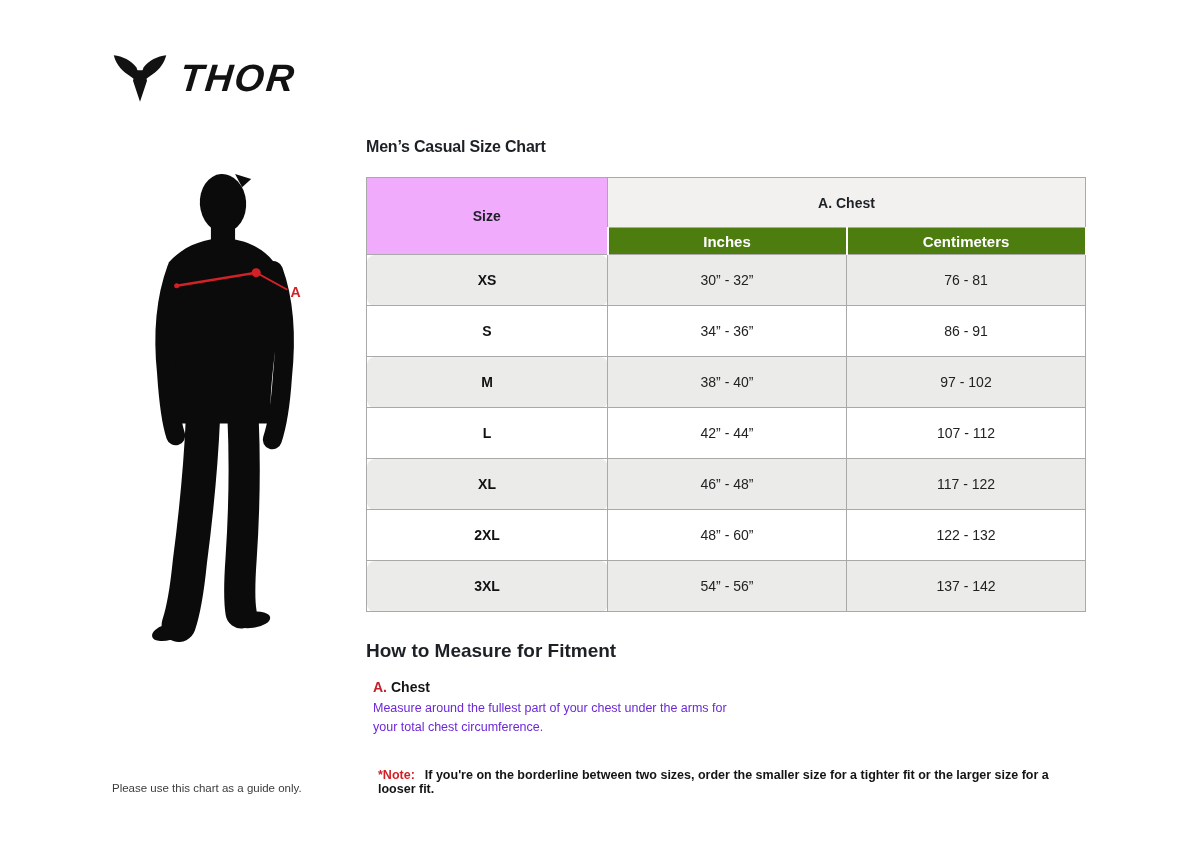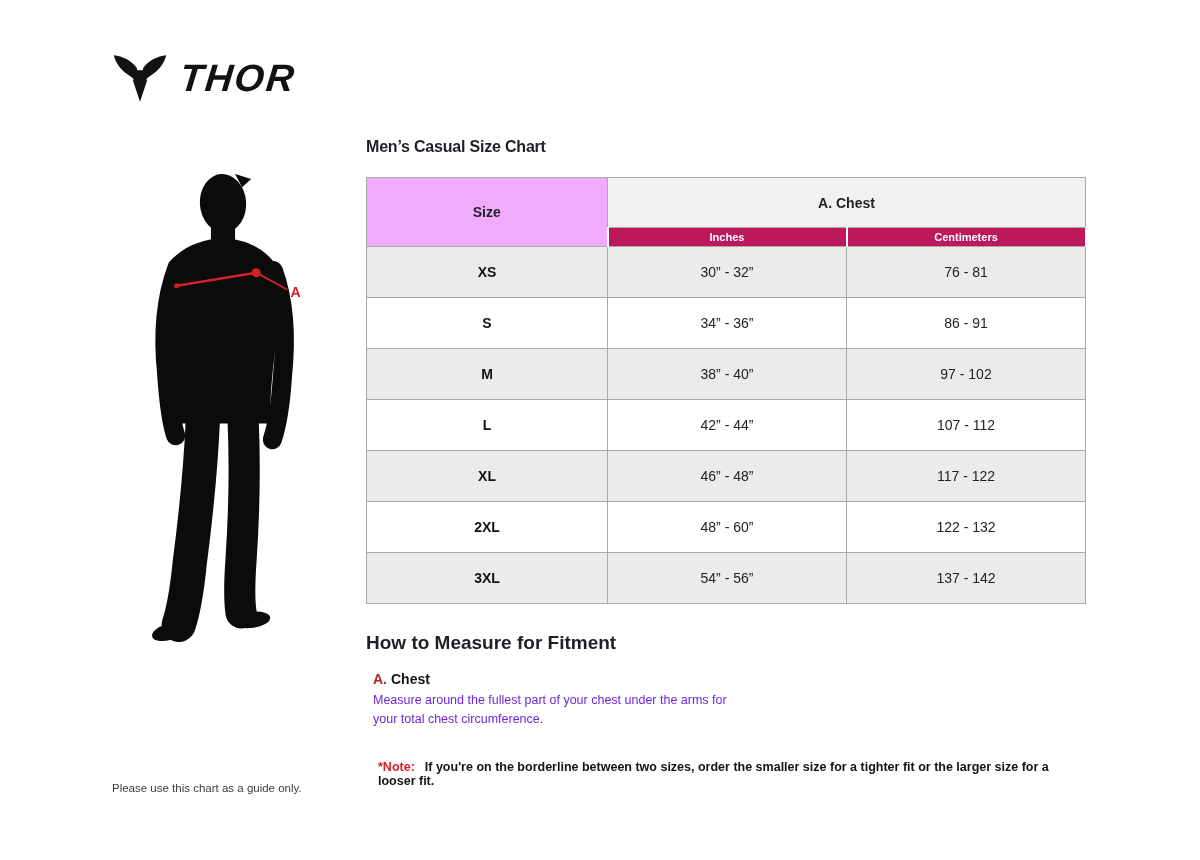--- a/index.html
+++ b/index.html
@@ -68,32 +68,32 @@
     background: #f0abfc;
     font-weight: 700;
     height: 69px;
   }
   th.group-head {
     background: #f2f1f0;
     font-weight: 700;
     height: 50px;
   }
   th.black-bar {
-    background: #be185d;
+    background: #4d7c0f;
     color: #ffffff;
-    font-size: 11px;
-    font-weight: 700;
-    height: 19px;
+    font-size: 15px;
+    font-weight: 700;
+    height: 27px;
     border-left: 2px solid #ffffff;
     border-right: 2px solid #ffffff;
     border-top: 1px solid #6b6b6b;
     border-bottom: 1px solid #a9a9a9;
   }
   .size-table td { height: 51px; color: #222; font-weight: 400; }
-  .size-table td.size-cell { font-weight: 700; color: #111; }
+  .size-table td.size-cell { font-weight: 700; color: #111; border-radius: 8px; }
   .size-table tr.alt td { background: #ebebea; }
   .size-table tr.plain td { background: #ffffff; }
 
   
   .measure-title {
     margin-top: 28px;
     font-size: 19px;
     font-weight: 700;
     color: #1d2025;
   }

